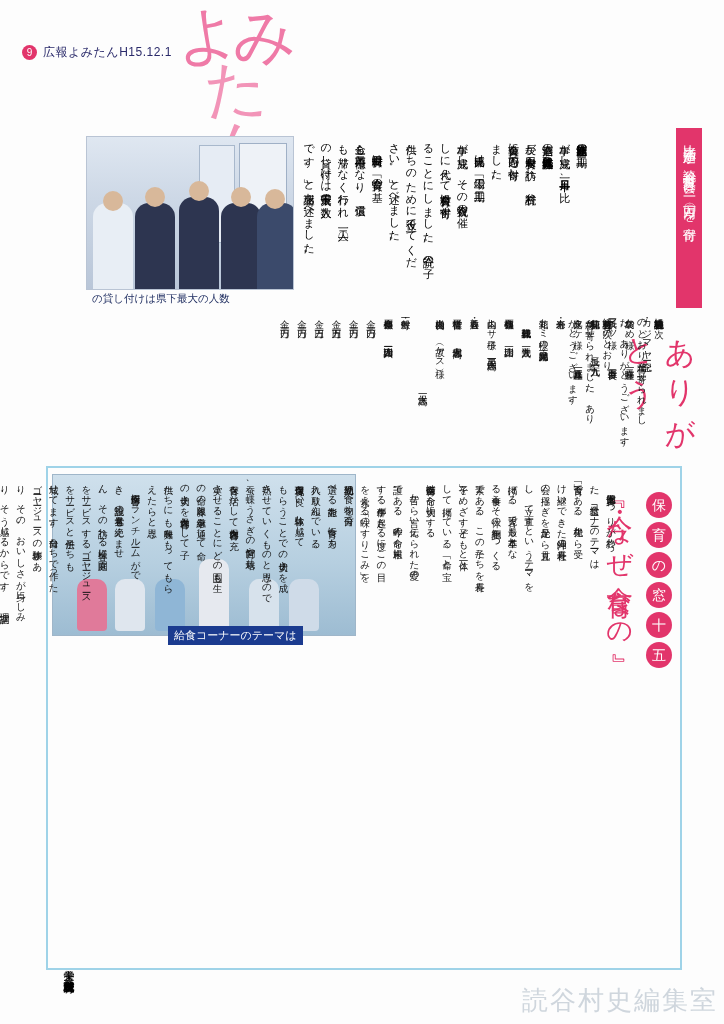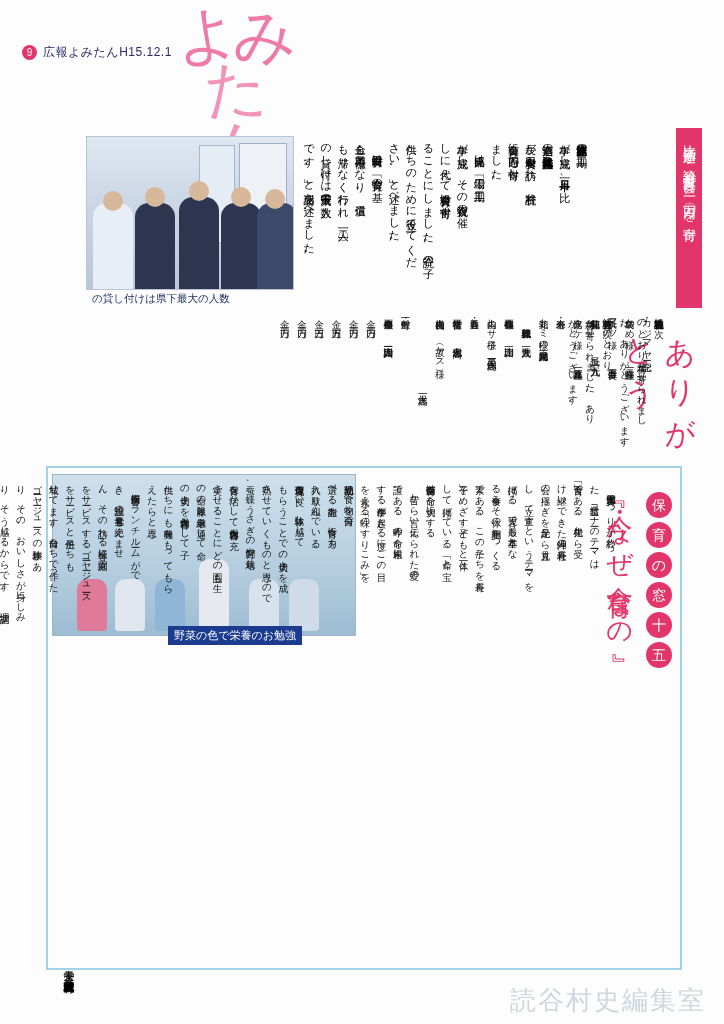--- a/index.html
+++ b/index.html
@@ -225,21 +225,21 @@
     left: 60px; bottom: 52px;
     writing-mode: vertical-rl;
     text-orientation: upright;
     font-family: "DejaVu Serif", serif;
     font-size: 11px;
     height: 190px;
     display:flex; flex-direction: row-reverse;
   }
   .watermark {
     position: absolute;
-    right: 18px; bottom: 6px;
+    right: 6px; bottom: 6px;
     font-size: 26px;
     color: #cfd6dd;
     font-family: Liberation Mono, monospace;
     letter-spacing: 2px;
   }
 </style>
 </head>
 <body>
 
 <div class="page">
@@ -334,21 +334,21 @@
   <div class="bottom-frame"></div>
 
   <div class="photo2">
     <div class="kid" style="left:24px;background:#e07a9a;"></div>
     <div class="kid" style="left:62px;background:#dfe6ee;"></div>
     <div class="kid" style="left:102px;background:#8fb6d6;"></div>
     <div class="kid" style="left:146px;background:#e6e9ef;height:72px;"></div>
     <div class="kid" style="left:196px;background:#d7e2ec;"></div>
     <div class="kid" style="left:236px;background:#cfdbe8;"></div>
   </div>
-  <div class="caption2">野菜の色で栄養のお勉強</div>
+  <div class="caption2">給食コーナーのテーマは</div>
 
   <div class="hoiku-circles" id="hoiku-circles">
       <div class="c">保</div>
       <div class="c">育</div>
       <div class="c">の</div>
       <div class="c">窓</div>
       <div class="c">十</div>
       <div class="c">五</div>
     </div>
   <div class="hoiku-title">『今・なぜ食育なの』</div>

